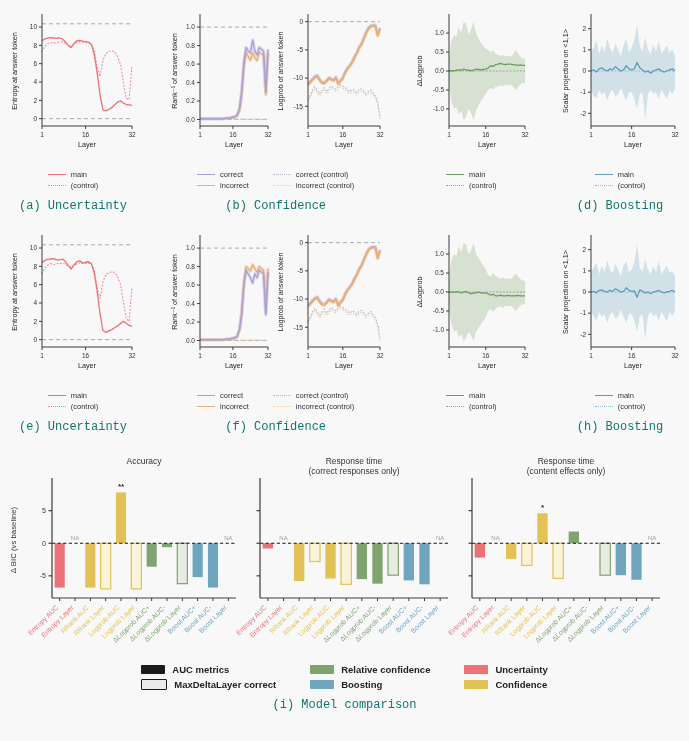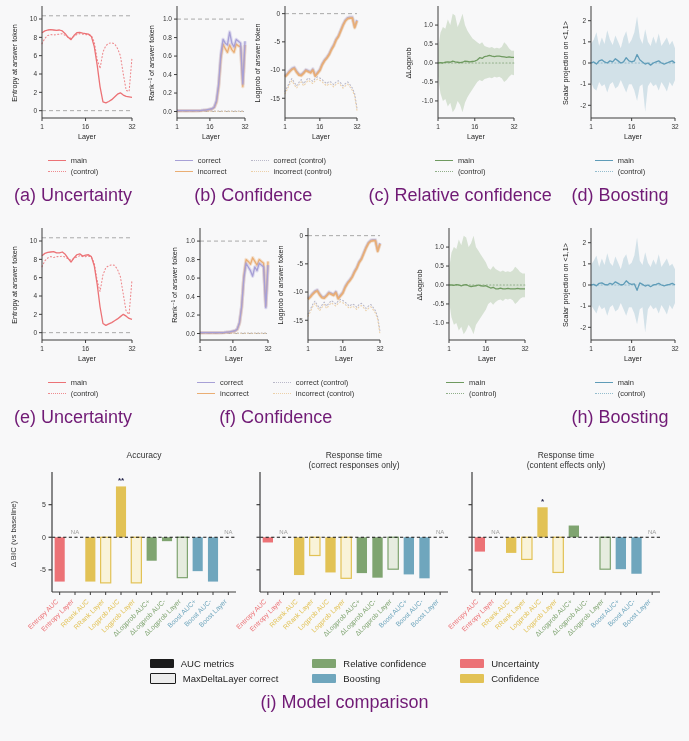--- a/index.html
+++ b/index.html
@@ -2,41 +2,41 @@
 <html><head>
 <meta charset="utf-8">
 <style>
   html,body{margin:0;padding:0;}
   body{
     width:689px;height:741px;
     background:#f8f8f9;
     font-family:"Liberation Sans","DejaVu Sans",sans-serif;
     color:#222;overflow:hidden;
   }
-  .page{width:689px;height:741px;box-sizing:border-box;}
+  .page{width:689px;height:741px;box-sizing:border-box;padding-top:8px;}
   .prow{display:flex;justify-content:space-between;padding:0 8px;align-items:flex-start;}
   .prow.second{margin-top:16px;}
   .pgroup{display:flex;flex-direction:column;align-items:center;}
   .charts{display:flex;flex-direction:row;gap:2px;}
   svg{overflow:visible;display:block;}
-  .legend{display:grid;margin-top:10px;column-gap:24px;row-gap:2px;}
+  .legend{display:grid;margin-top:16px;column-gap:24px;row-gap:2px;}
   .lg-item{display:flex;align-items:center;gap:5px;}
   .lg-line{display:inline-block;width:18px;height:0;}
   .lg-label{font-size:7.5px;color:#333;line-height:1.2;}
   .caption{
-    margin-top:9px;font-family:Liberation Sans, sans-serif;
-    font-size:18px;color:#701a75;text-align:center;
+    margin-top:9px;font-family:Liberation Mono, monospace;
+    font-size:12px;color:#0f766e;text-align:center;
   }
   .mc{margin-top:20px;}
   .mc-row{display:flex;justify-content:flex-start;padding-left:4px;}
   .mc-legend{display:flex;justify-content:center;gap:34px;margin-top:2px;}
   .mc-col{display:grid;row-gap:4px;}
   .sw-item{display:flex;align-items:center;gap:7px;}
   .swatch{display:inline-block;width:24px;height:9px;border-radius:1px;}
-  .sw-label{font-size:9.5px;color:#222;}
+  .sw-label{font-size:9.5px;color:#222;font-weight:bold;}
   .mc .caption{margin-top:8px;text-align:center;}
 </style>
 </head>
 <body>
 
 <div class="page">
 
   <div class="prow">
     <div class="pgroup">
       <div class="charts">
@@ -194,21 +194,20 @@
       <div class="legend" style="grid-template-columns: repeat(1, auto);">
           <div class="lg-item">
             <span class="lg-line" style="border-top: 1.6px solid rgb(111, 154, 96);"></span>
             <span class="lg-label">main</span>
           </div>
           <div class="lg-item">
             <span class="lg-line" style="border-top: 1.6px dotted rgb(143, 174, 136);"></span>
             <span class="lg-label">(control)</span>
           </div>
         </div>
-      <div class="caption">(c) Relative confidence</div>
     </div>
     <div class="pgroup">
       <div class="charts">
         <svg width="122" height="146">
             <polygon points="32,43.96153846153846 34.70967741935484,39.730769230769226 37.41935483870968,32.32692307692308 40.12903225806451,46.07692307692307 42.83870967741935,37.61538461538462 45.54838709677419,43.96153846153846 48.25806451612903,30.211538461538463 50.96774193548387,39.730769230769226 53.677419354838705,45.01923076923077 56.38709677419355,35.5 59.096774193548384,41.84615384615385 61.80645161290323,48.19230769230769 64.51612903225806,37.61538461538462 67.2258064516129,31.26923076923077 69.93548387096774,43.96153846153846 72.64516129032259,39.730769230769226 75.35483870967741,32.32692307692308 78.06451612903226,16.46153846153846 80.7741935483871,37.61538461538462 83.48387096774194,43.96153846153846 86.19354838709677,29.153846153846153 88.90322580645162,41.84615384615385 91.61290322580646,46.07692307692307 94.32258064516128,36.55769230769231 97.03225806451613,43.96153846153846 99.74193548387096,33.38461538461539 102.45161290322581,46.07692307692307 105.16129032258064,41.84615384615385 107.87096774193549,37.61538461538462 110.58064516129032,45.01923076923077 113.29032258064517,40.78846153846154 116,48.19230769230769 116,79.92307692307692 113.29032258064517,86.26923076923077 110.58064516129032,82.03846153846153 107.87096774193549,91.5576923076923 105.16129032258064,86.26923076923077 102.45161290322581,82.03846153846153 99.74193548387096,90.5 97.03225806451613,84.15384615384615 94.32258064516128,86.26923076923077 91.61290322580646,82.03846153846153 88.90322580645162,86.26923076923077 86.19354838709677,111.65384615384615 83.48387096774194,84.15384615384615 80.7741935483871,86.26923076923077 78.06451612903226,101.07692307692308 75.35483870967741,90.5 72.64516129032259,84.15384615384615 69.93548387096774,84.15384615384615 67.2258064516129,92.61538461538461 64.51612903225806,86.26923076923077 61.80645161290323,79.92307692307692 59.096774193548384,86.26923076923077 56.38709677419355,88.38461538461539 53.677419354838705,82.03846153846153 50.96774193548387,84.15384615384615 48.25806451612903,92.61538461538461 45.54838709677419,84.15384615384615 42.83870967741935,86.26923076923077 40.12903225806451,82.03846153846153 37.41935483870968,90.5 34.70967741935484,88.38461538461539 32,82.03846153846153" fill="#6fa6bd" opacity="0.28"></polygon>
             <polyline points="32,63 116,63" fill="none" stroke="#93bccd" stroke-width="1.1" stroke-linejoin="round" stroke-dasharray="1 2.4" stroke-linecap="round"></polyline>
             <polyline points="32,63 34.70967741935484,61.94230769230769 37.41935483870968,64.0576923076923 40.12903225806451,60.88461538461538 42.83870967741935,59.82692307692307 45.54838709677419,61.94230769230769 48.25806451612903,63 50.96774193548387,60.88461538461538 53.677419354838705,61.94230769230769 56.38709677419355,58.76923076923077 59.096774193548384,60.88461538461538 61.80645161290323,63 64.51612903225806,61.94230769230769 67.2258064516129,57.71153846153846 69.93548387096774,60.88461538461538 72.64516129032259,61.94230769230769 75.35483870967741,60.88461538461538 78.06451612903226,54.53846153846154 80.7741935483871,59.82692307692307 83.48387096774194,61.94230769230769 86.19354838709677,64.0576923076923 88.90322580645162,63 91.61290322580646,65.11538461538461 94.32258064516128,63 97.03225806451613,61.94230769230769 99.74193548387096,60.88461538461538 102.45161290322581,63 105.16129032258064,64.0576923076923 107.87096774193549,63 110.58064516129032,61.94230769230769 113.29032258064517,60.88461538461538 116,63" fill="none" stroke="#5f9cb8" stroke-width="1.3" stroke-linejoin="round"></polyline>
             <line x1="32" y1="6" x2="32" y2="118" stroke="#3c3c3c" stroke-width="1"></line>
             <line x1="32" y1="118" x2="116" y2="118" stroke="#3c3c3c" stroke-width="1"></line>
             <line x1="32" y1="20.692307692307693" x2="29" y2="20.692307692307693" stroke="#3c3c3c" stroke-width="1"></line>

